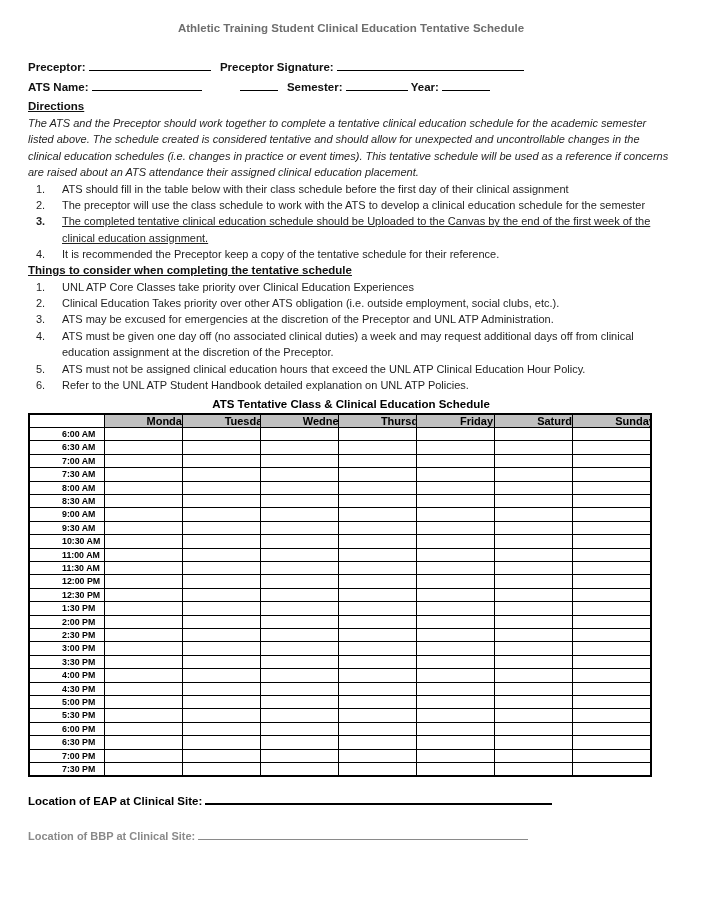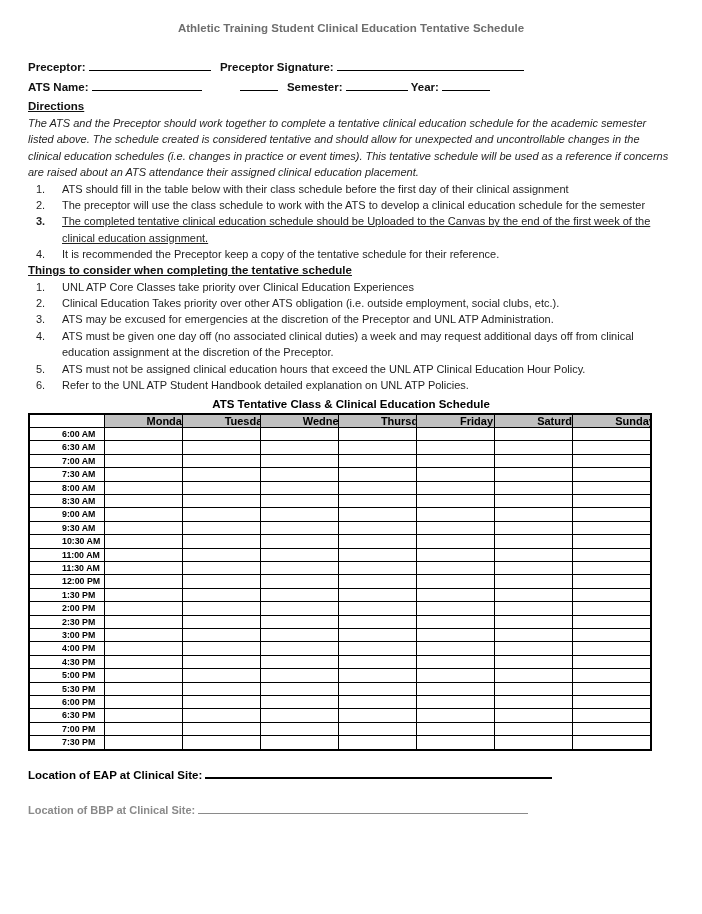--- a/index.html
+++ b/index.html
@@ -323,20 +323,30 @@
           <td class="time">12:00 PM</td>
           <td class="slot"></td>
           <td class="slot"></td>
           <td class="slot"></td>
           <td class="slot"></td>
           <td class="slot"></td>
           <td class="slot"></td>
           <td class="slot"></td>
         </tr>
         <tr>
+          <td class="time">12:30 PM</td>
+          <td class="slot"></td>
+          <td class="slot"></td>
+          <td class="slot"></td>
+          <td class="slot"></td>
+          <td class="slot"></td>
+          <td class="slot"></td>
+          <td class="slot"></td>
+        </tr>
+        <tr>
           <td class="time">1:30 PM</td>
           <td class="slot"></td>
           <td class="slot"></td>
           <td class="slot"></td>
           <td class="slot"></td>
           <td class="slot"></td>
           <td class="slot"></td>
           <td class="slot"></td>
         </tr>
         <tr>
@@ -354,20 +364,30 @@
           <td class="slot"></td>
           <td class="slot"></td>
           <td class="slot"></td>
           <td class="slot"></td>
           <td class="slot"></td>
           <td class="slot"></td>
           <td class="slot"></td>
         </tr>
         <tr>
           <td class="time">3:00 PM</td>
+          <td class="slot"></td>
+          <td class="slot"></td>
+          <td class="slot"></td>
+          <td class="slot"></td>
+          <td class="slot"></td>
+          <td class="slot"></td>
+          <td class="slot"></td>
+        </tr>
+        <tr>
+          <td class="time">3:30 PM</td>
           <td class="slot"></td>
           <td class="slot"></td>
           <td class="slot"></td>
           <td class="slot"></td>
           <td class="slot"></td>
           <td class="slot"></td>
           <td class="slot"></td>
         </tr>
         <tr>
           <td class="time">4:00 PM</td>

